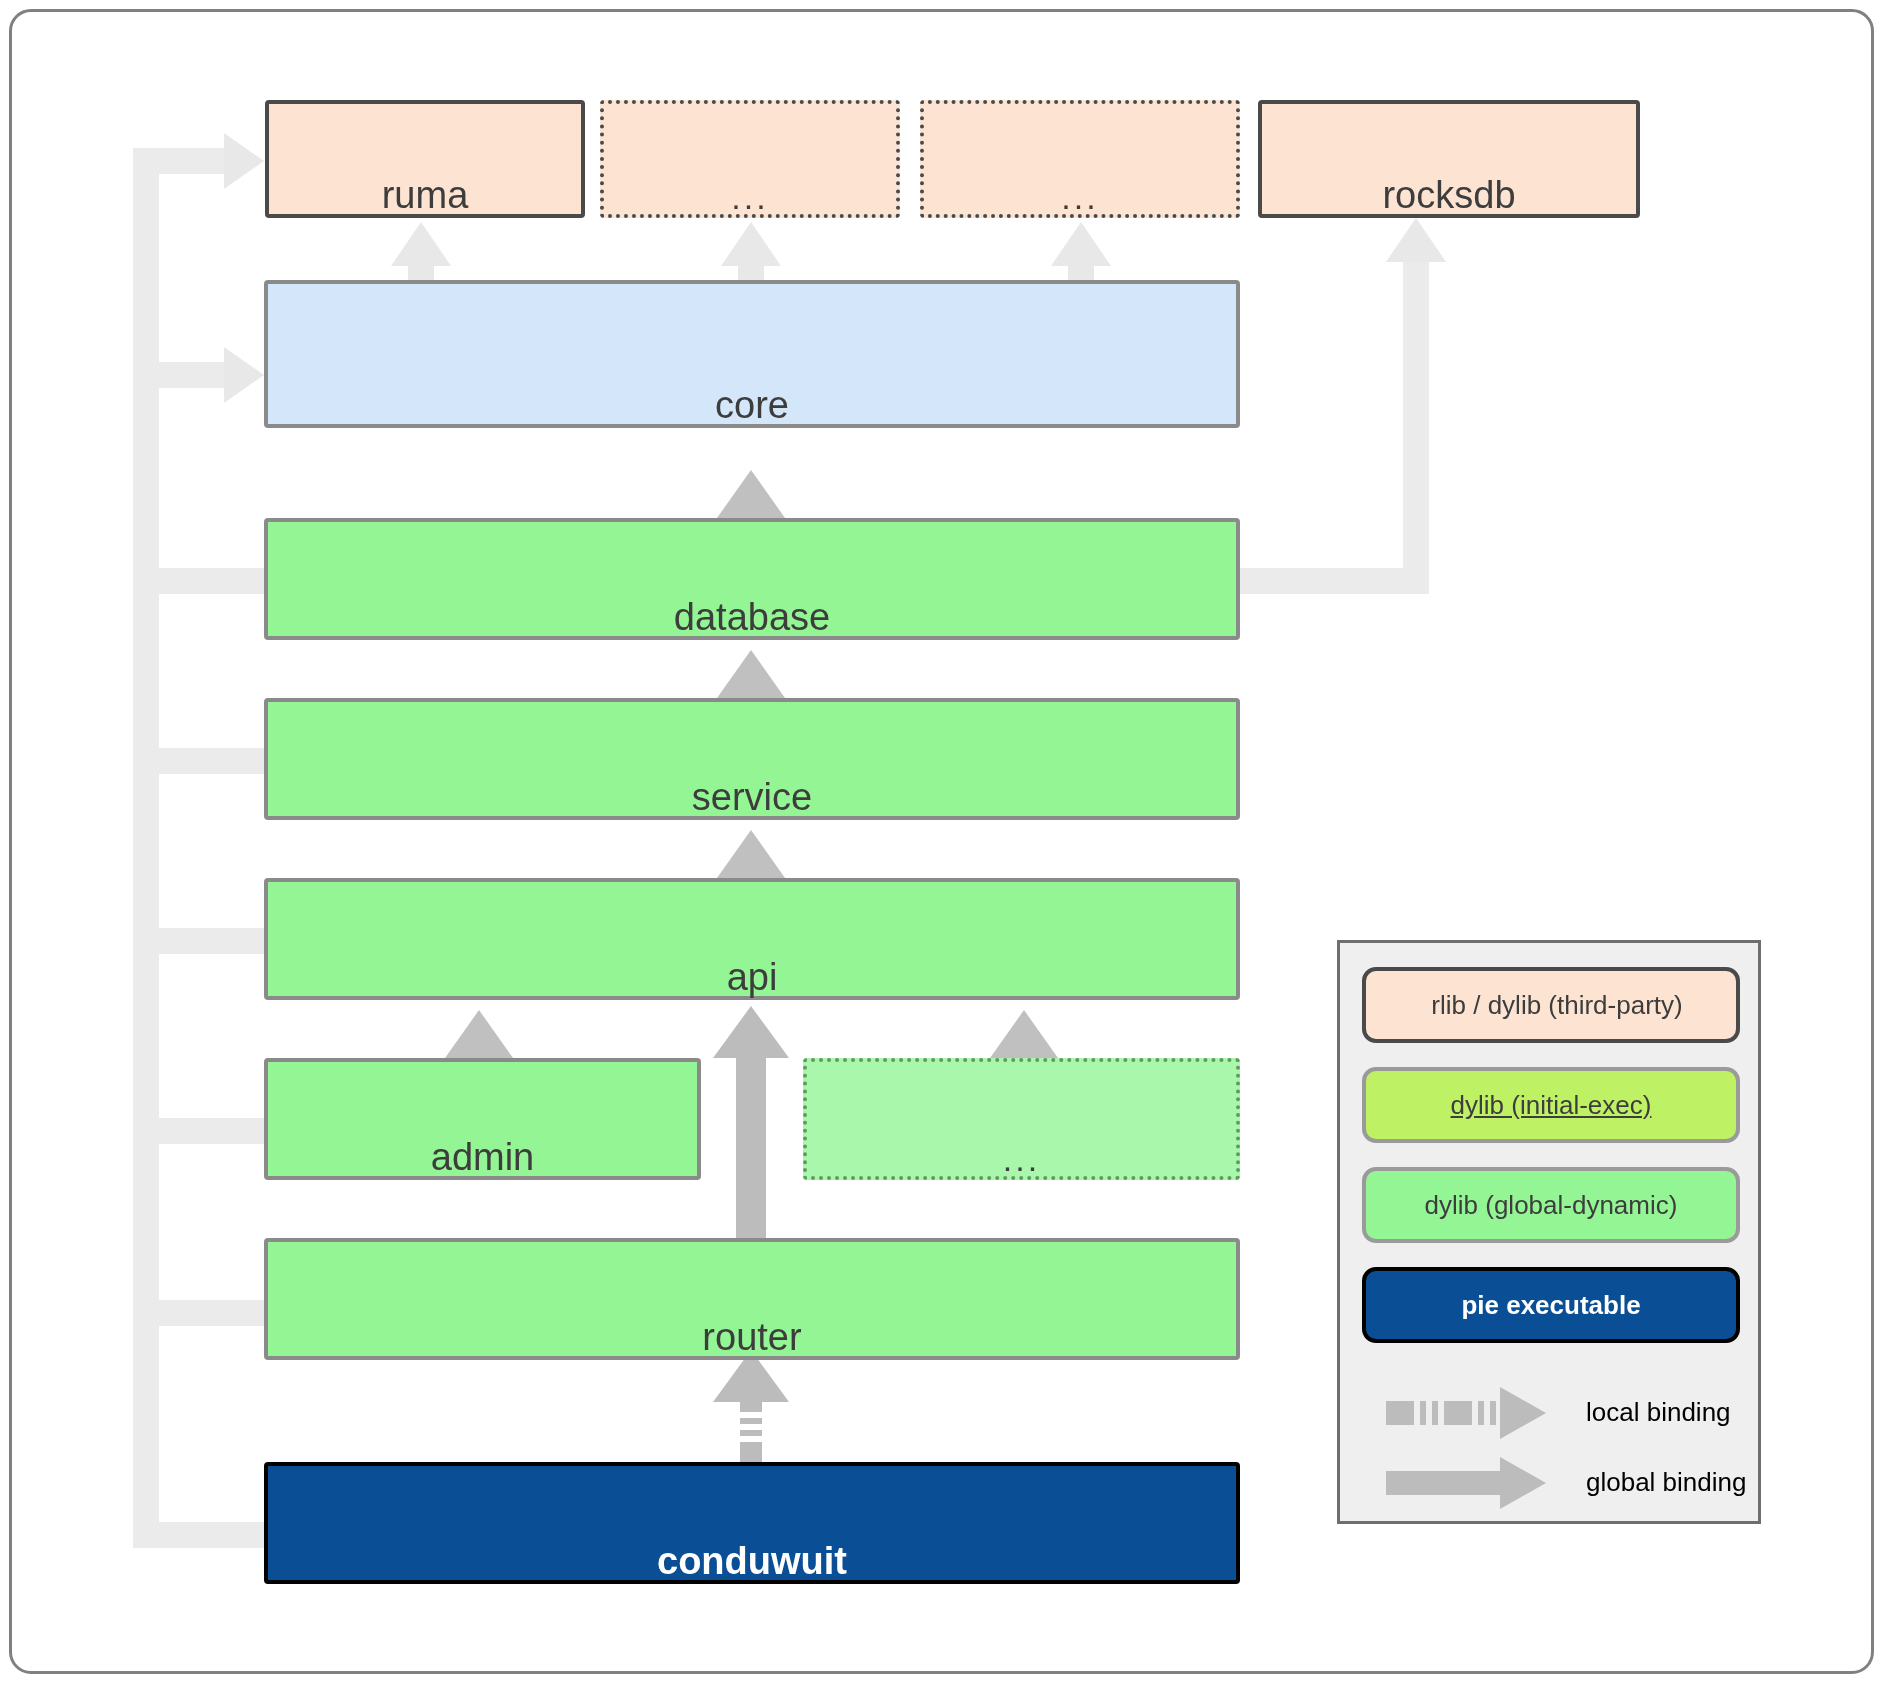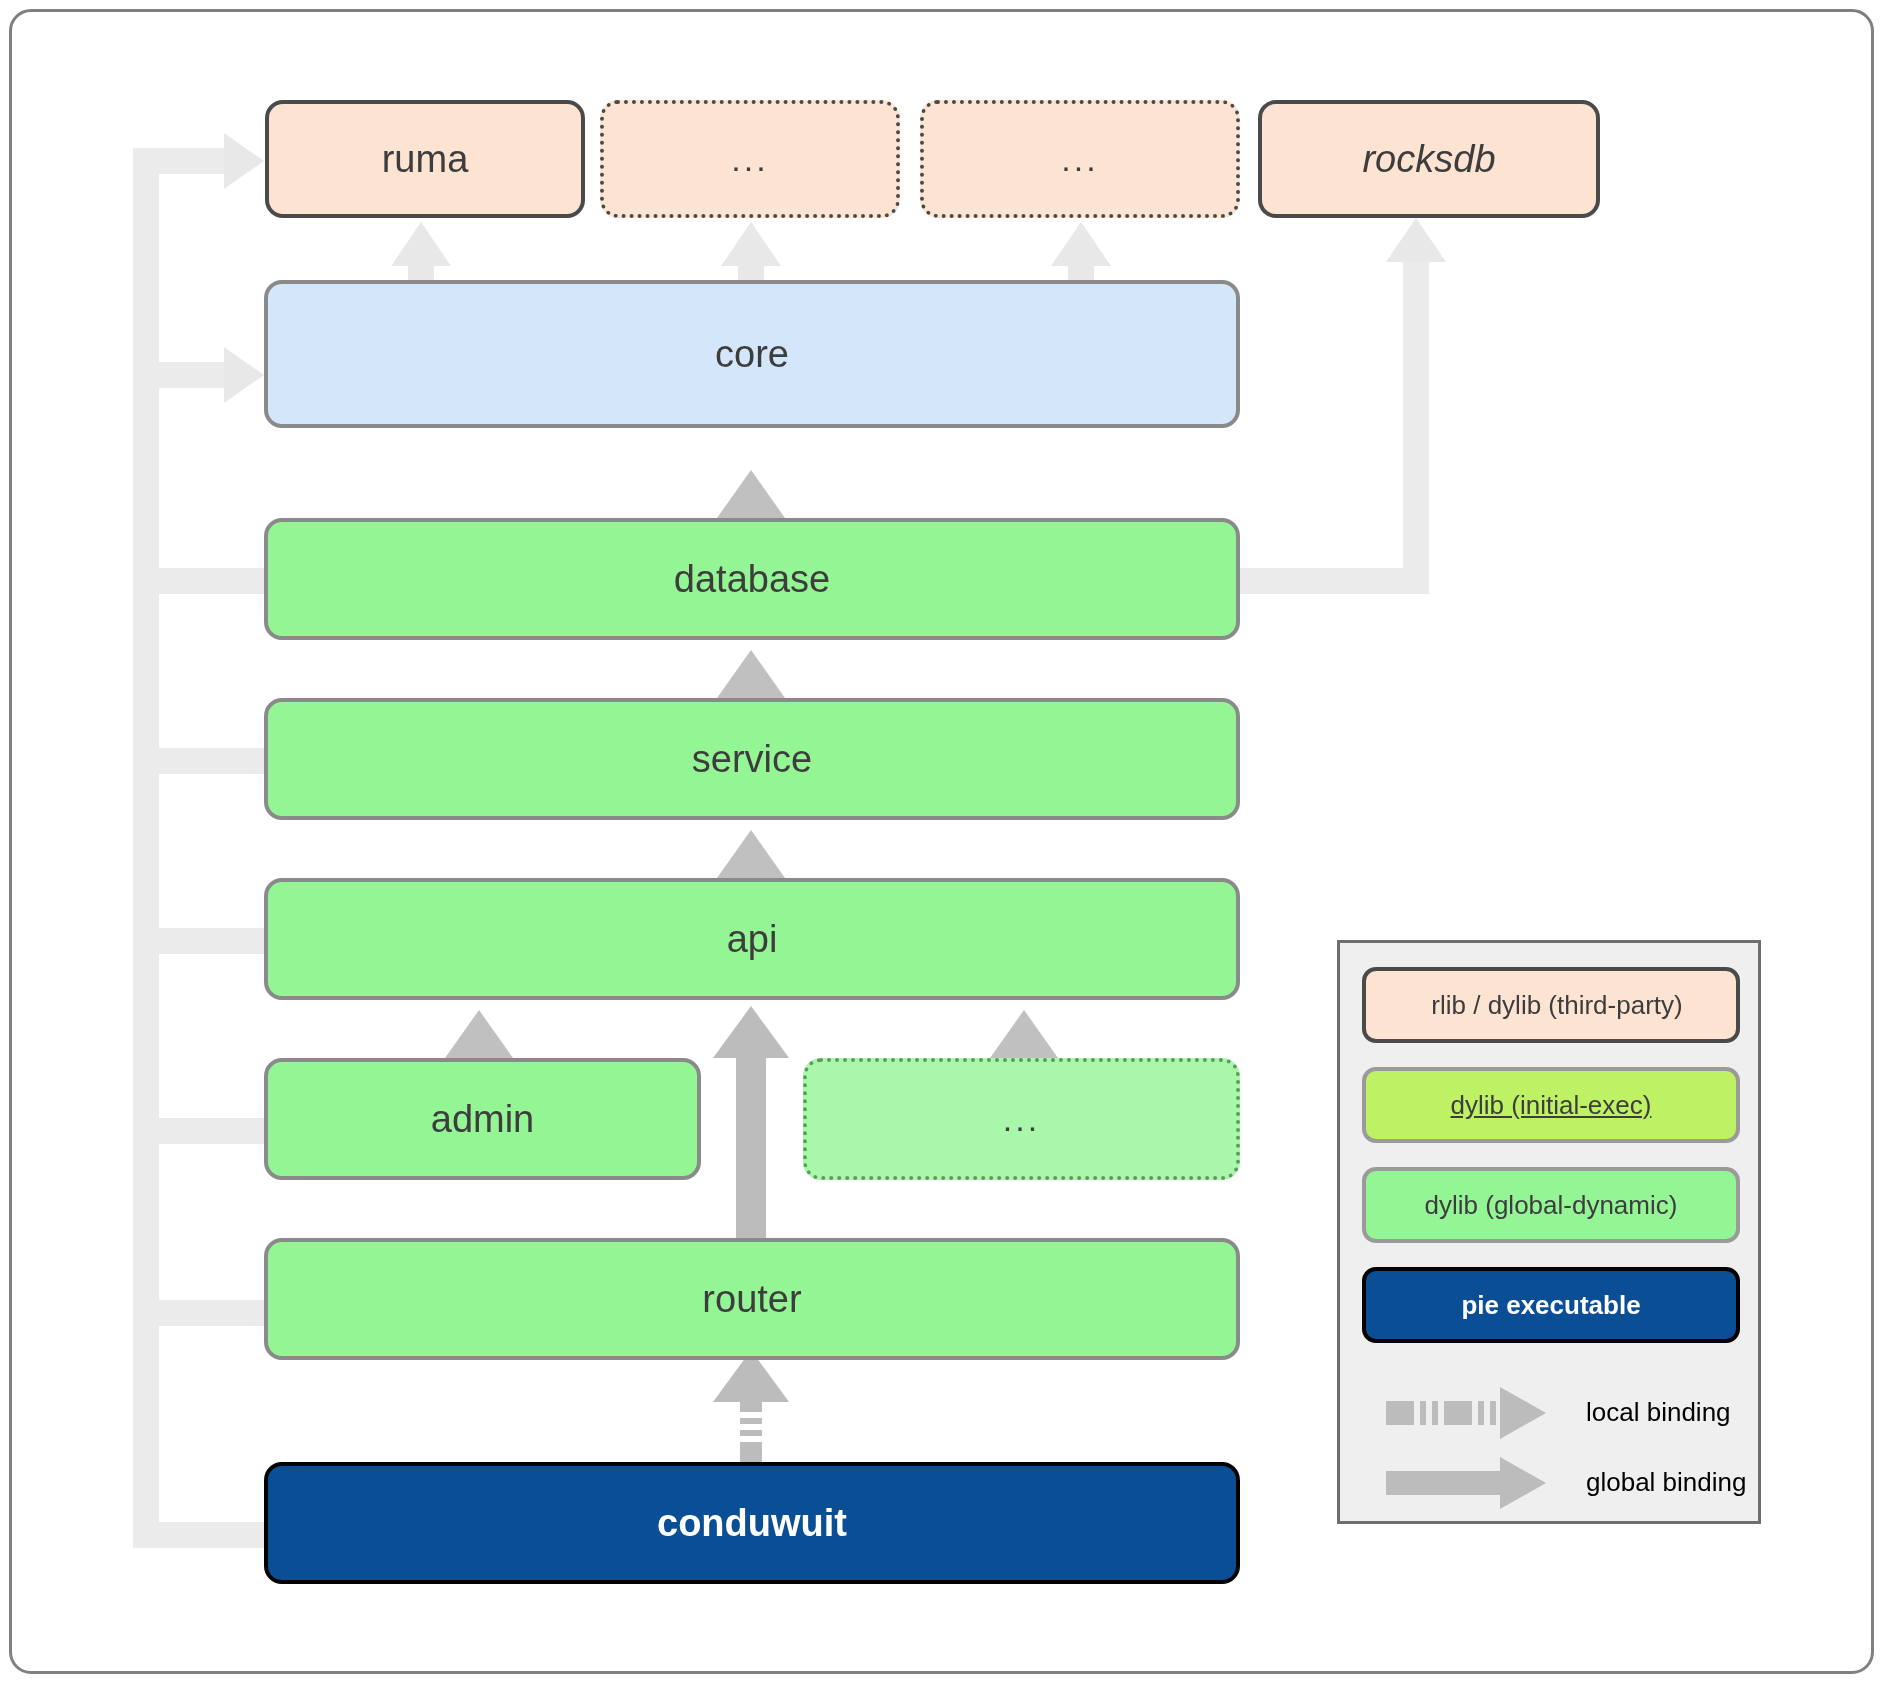--- a/index.html
+++ b/index.html
@@ -7,22 +7,22 @@
   #stage{position:relative;width:1883px;height:1683px;background:#ffffff;overflow:hidden;}
 
   .frame{
     position:absolute;left:9px;top:9px;width:1865px;height:1665px;
     border:3px solid #808080;border-radius:22px;box-sizing:border-box;background:#fff;
   }
 
   
   .node{
     position:absolute;box-sizing:border-box;
-    display:flex;align-items:center;justify-content:center;
-    border-radius:18px;text-align:center;
+    display:flex;align-items:flex-end;justify-content:center;
+    border-radius:4px;text-align:center;
     color:#3d3d3d;font-size:38px;line-height:1;
     z-index:6;
   }
   .node.third{background:#fce3d2;border:4px solid #4a4a4a;}
   .node.third-dotted{background:#fce3d2;border:4px dotted #4a4a4a;}
   .node.iexec{background:#d4e6fa;border:4px solid #8a8a8a;}
   .node.gdyn{background:#93f594;border:4px solid #8a8a8a;}
   .node.gdyn-dotted{background:#a9f7aa;border:4px dotted #5d9b5e;}
   .node.pie{background:#0a4f95;border:4px solid #000;color:#ffffff;font-weight:bold;}
   .ell{letter-spacing:3px;font-size:34px;}
@@ -126,21 +126,21 @@
   </div>
 
   <div class="node third-dotted" style="left:600px;top:100px;width:300px;height:118px;">
     <span class="ell">...</span>
   </div>
 
   <div class="node third-dotted" style="left:920px;top:100px;width:320px;height:118px;">
     <span class="ell">...</span>
   </div>
 
-  <div class="node third" style="left:1258px;top:100px;width:342px;height:118px;font-style:italic;">
+  <div class="node third" style="left:1258px;top:100px;width:382px;height:118px;">
     <span>rocksdb</span>
   </div>
 
   <div class="node iexec" style="left:264px;top:280px;width:976px;height:148px;">
     <span>core</span>
   </div>
 
   <div class="node gdyn" style="left:264px;top:518px;width:976px;height:122px;">
     <span>database</span>
   </div>

